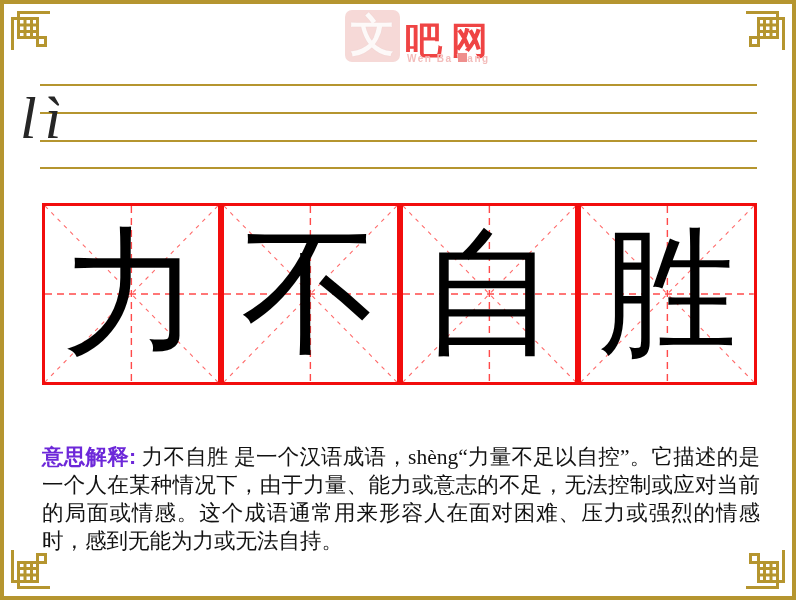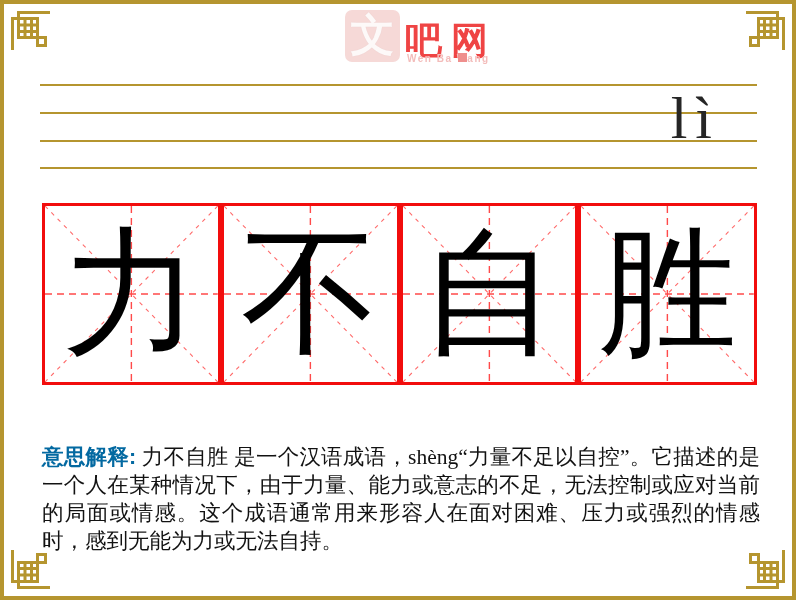--- a/index.html
+++ b/index.html
@@ -39,22 +39,22 @@
   }
   .wm-dot{position:absolute;left:113px;top:45px;width:9px;height:9px;background:#ef8f8d;}
 
   
   .guideline{position:absolute;left:40px;width:717px;height:2px;background:#b5952f;}
   .gl1{top:84px;} .gl2{top:112px;} .gl3{top:140px;} .gl4{top:167px;}
   .pinyin-row{
     position:absolute;left:20px;top:88px;width:700px;display:flex;
   }
   .pinyin-cell{
-    flex:1;text-align:right;font-family:"Liberation Serif",serif;
-    font-size:60px;line-height:60px;letter-spacing:8px;color:#262626;
+    flex:1;text-align:left;font-family:"Liberation Serif",serif;
+    font-size:60px;line-height:60px;letter-spacing:8px;color:#262626;font-style:italic;
   }
 
   
   .charbox-row{
     position:absolute;left:42px;top:203px;width:715px;height:182px;display:flex;
   }
   .charbox{
     position:relative;flex:1;box-sizing:border-box;border:3px solid #f20d0d;
     background:#ffffff;
   }
@@ -66,21 +66,21 @@
     line-height:1;
   }
 
   
   .explanation{
     position:absolute;left:42px;top:443px;width:718px;
     font-family:"Liberation Serif",serif;font-size:21.5px;line-height:28px;
     color:#121212;text-align:justify;
   }
   .explanation .label{
-    font-family:"Liberation Sans",sans-serif;font-weight:bold;color:#0369a1;
+    font-family:"Liberation Sans",sans-serif;font-weight:bold;color:#6d28d9;
   }
 </style>
 </head>
 <body>
 
 <div class="frame"></div>
 
 <div class="corner corner-tl">
   <svg viewBox="0 0 45 45" fill="none" stroke="#b5952f" stroke-width="3">
     <path d="M45 7.5 H13.5 V20"></path>

